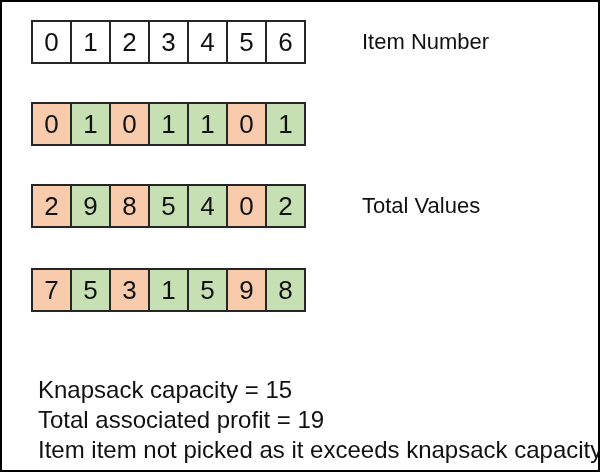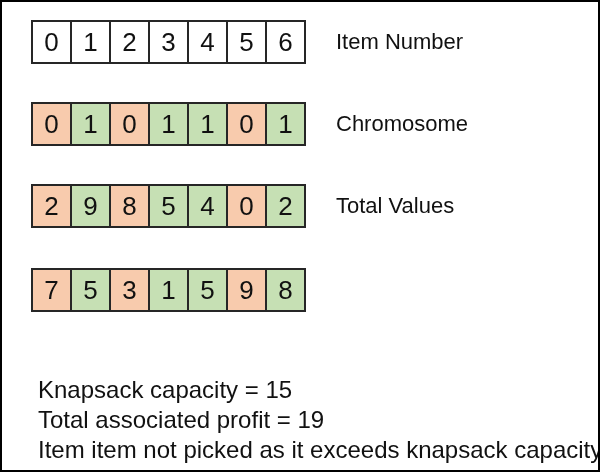--- a/index.html
+++ b/index.html
@@ -34,21 +34,21 @@
     margin-left: -2px;
     display: flex;
     align-items: center;
     justify-content: center;
     font-size: 26px;
     line-height: 1;
     color: #111111;
   }
   .cell:first-child { margin-left: 0; }
   .row-label {
-    margin-left: 30px;
+    margin-left: 56px;
     font-size: 22px;
     white-space: nowrap;
   }
   .notes {
     position: absolute;
     left: 36px;
     top: 373px;
     font-size: 24px;
     line-height: 30px;
     white-space: nowrap;
@@ -75,21 +75,20 @@
   <div class="row-group pos-1">
     <div class="cells">
         <div class="cell" style="background: rgb(248, 203, 173);">0</div>
         <div class="cell" style="background: rgb(198, 224, 180);">1</div>
         <div class="cell" style="background: rgb(248, 203, 173);">0</div>
         <div class="cell" style="background: rgb(198, 224, 180);">1</div>
         <div class="cell" style="background: rgb(198, 224, 180);">1</div>
         <div class="cell" style="background: rgb(248, 203, 173);">0</div>
         <div class="cell" style="background: rgb(198, 224, 180);">1</div>
       </div>
-    <div class="row-label">Chromosome</div>
   </div>
 
   <div class="row-group pos-2">
     <div class="cells">
         <div class="cell" style="background: rgb(248, 203, 173);">2</div>
         <div class="cell" style="background: rgb(198, 224, 180);">9</div>
         <div class="cell" style="background: rgb(248, 203, 173);">8</div>
         <div class="cell" style="background: rgb(198, 224, 180);">5</div>
         <div class="cell" style="background: rgb(198, 224, 180);">4</div>
         <div class="cell" style="background: rgb(248, 203, 173);">0</div>

